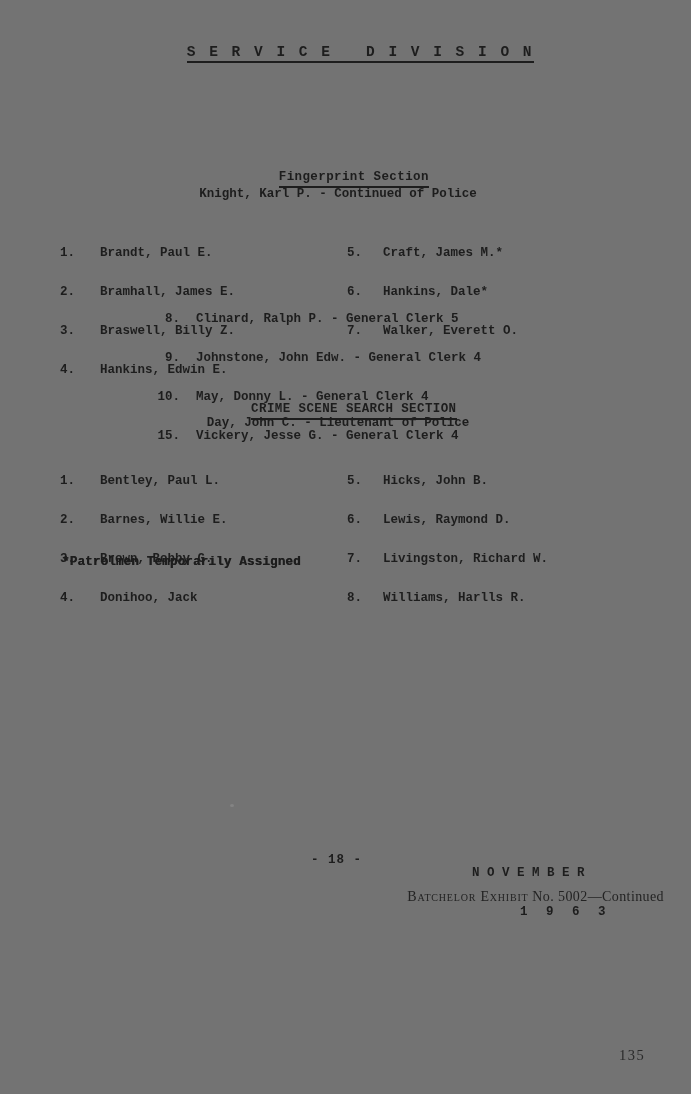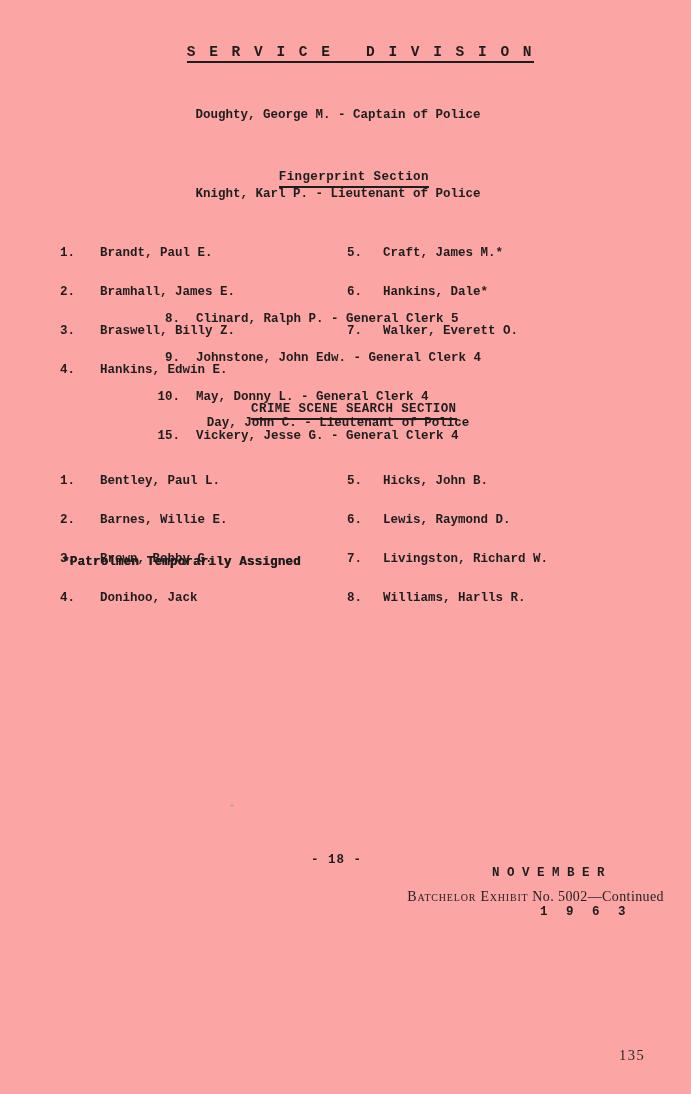--- a/index.html
+++ b/index.html
@@ -5,21 +5,21 @@
   html, body {
     margin: 0;
     padding: 0;
     background: #e8e8e6;
   }
   .page {
     position: relative;
     width: 691px;
     height: 1094px;
     margin: 0 auto;
-    background: #fca5a5;
+    background: #737373;
     overflow: hidden;
     font-family: "Liberation Mono", "DejaVu Sans Mono", monospace;
     color: #1b1b1b;
   }
   .typed {
     font-family: "Liberation Mono", "DejaVu Sans Mono", monospace;
     font-weight: 700;
     font-size: 12.5px;
     line-height: 13px;
     color: #1d1d1d;
@@ -72,21 +72,21 @@
     text-shadow: 0.4px 0 0 #1d1d1d;
   }
   .page-num-center {
     position: absolute;
     left: 311px;
     top: 854px;
     letter-spacing: 1px;
   }
   .date-block {
     position: absolute;
-    left: 492px;
+    left: 472px;
     top: 841px;
   }
   .date-year {
     padding-left: 7px;
     letter-spacing: 5.5px;
     margin-left: 41px;
   }
   .exhibit-caption {
     position: absolute;
     left: 0;
@@ -124,26 +124,25 @@
 </style>
 </head>
 <body>
 
 <div class="page">
 
   <div class="centered-line typed title-line" style="top:33px;">
     <span class="u">S E R V I C E   D I V I S I O N</span>
   </div>
 
-  <div class="centered-line typed" style="top:109px;">Doughty, George M. - Captain of Police</div>
 
   <div class="centered-line typed section-heading" style="top:158px;">
     <span class="u">Fingerprint Section</span>
   </div>
-  <div class="centered-line typed" style="top:188px;">Knight, Karl P. - Lieutenant of Police</div>
+  <div class="centered-line typed" style="top:188px;">Knight, Karl P. - Continued of Police</div>
 
   <div class="roster typed" style="left:60px; top:221px;">
     <div class="roster-row">
       <span class="num">1.</span>
       <span class="name">Brandt, Paul E.</span>
     </div>
     <div class="roster-row">
       <span class="num">2.</span>
       <span class="name">Bramhall, James E.</span>
     </div>

